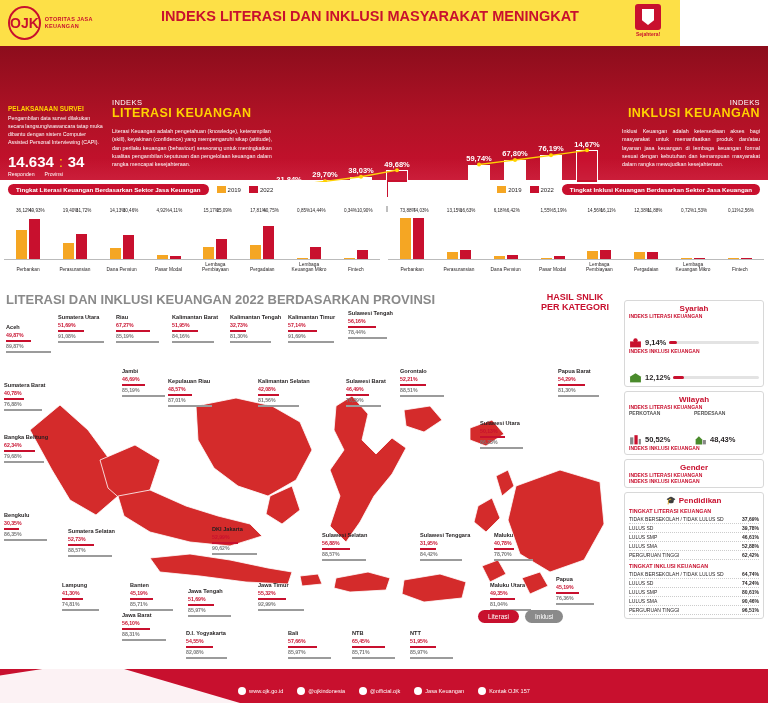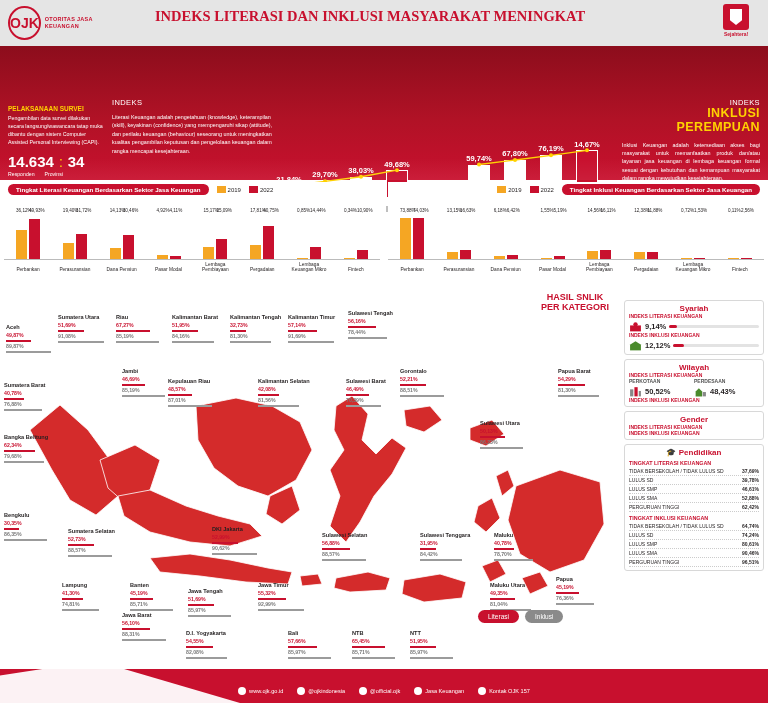--- a/index.html
+++ b/index.html
@@ -7,27 +7,27 @@
     width: 768px; height: 703px;
     font-family: "Liberation Sans", sans-serif;
     background: #ffffff;
     color: #231f20;
     position: relative;
     overflow: hidden;
   }
   .page { position:relative; width:768px; height:703px; }
 
   
-  .header { position:absolute; top:0; left:0; width:768px; height:46px; background:#e5e5e5;padding-left:16px; }
+  .header { position:absolute; top:0; left:0; width:680px; height:46px; background:#fde047;padding-left:16px; }
   .logo-ojk { position:absolute; left:8px; top:4px; width:96px; height:38px; display:flex; align-items:center; }
   .logo-mark { width:34px; height:34px; border:2px solid #c8102e; border-radius:50%; display:flex; align-items:center; justify-content:center; font-weight:bold; color:#c8102e; font-size:14px; }
   .logo-txt { font-size:5.5px; line-height:1.35; color:#c8102e; margin-left:4px; font-weight:bold; letter-spacing:.3px; }
   .header-title { position:absolute; left:110px; top:6px; width:520px; text-align:center; }
   .header-title .t1 { color:#c8102e; font-size:12.5px; font-weight:bold; letter-spacing:.2px; }
-  .header-title .t2 { color:#c8102e; font-size:14.5px; font-weight:bold; margin-top:2px;font-family:Liberation Serif, serif; }
+  .header-title .t2 { color:#c8102e; font-size:14.5px; font-weight:bold; margin-top:2px; }
   .logo-right { position:absolute; right:10px; top:4px; width:44px; height:38px; text-align:center; }
   .logo-right .mark { width:26px; height:26px; background:#c8102e; margin:0 auto; border-radius:3px; position:relative; }
   .logo-right .mark:after { content:""; position:absolute; left:7px; top:5px; width:12px; height:16px; background:#fff; clip-path:polygon(0 0,100% 0,100% 70%,50% 100%,0 70%); }
   .logo-right .cap { font-size:5px; color:#c8102e; font-weight:bold; margin-top:1px; }
 
   
   .band { position:absolute; top:46px; left:0; width:768px; height:134px; background:linear-gradient(180deg,#8c0d1c 0%, #b11226 55%, #c8102e 100%); }
   .band:after{content:"";position:absolute;left:0;bottom:0;width:100%;height:22px;background:linear-gradient(180deg,rgba(255,255,255,0) 0%, rgba(255,255,255,.06) 100%);}
 
   .resp-box { position:absolute; left:8px; top:52px; width:96px; color:#fff; }
@@ -92,21 +92,21 @@
   .prov .bar2 { height:2px; background:#9b9b9b; margin:1px 0 2px; }
 
   .legend-bot { position:absolute; left:478px; top:320px; display:flex; gap:6px; align-items:center; }
   .legend-bot .pill { background:#c8102e; color:#fff; font-size:6.5px; padding:3px 10px; border-radius:9px; }
   .legend-bot .pill.grey { background:#8a8a8a; }
 
   
   .rpanel { position:absolute; right:4px; top:300px; width:140px; }
   .rcard { border:1px solid #d8d8d8; border-radius:3px; padding:3px 4px; margin-bottom:4px; }
   .rcard h4 { text-align:center; font-size:8px; color:#c8102e; }
-  .rrow { display:flex; align-items:center; gap:3px; margin-top:2px;text-align:right; }
+  .rrow { display:flex; align-items:center; gap:3px; margin-top:18px;text-align:right; }
   .rlabel { font-size:5px; color:#c8102e; font-weight:bold; }
   .rval { font-size:7.5px; font-weight:bold; color:#231f20; }
   .rsub { font-size:5px; color:#555; font-weight:bold; }
   .track { flex:1; height:3px; background:#e3e3e3; border-radius:2px; position:relative; }
   .track i { position:absolute; left:0; top:0; height:3px; background:#c8102e; border-radius:2px; }
   .cols2 { display:flex; }
   .cols2 > div { flex:1; }
   .icon-sq { width:13px; height:11px; flex:none; }
   .edu h4 { margin-bottom:2px; }
   .edu-title { font-size:5.4px; font-weight:bold; color:#c8102e; margin:3px 0 1px; }
@@ -153,20 +153,21 @@
       </div>
       <div class="resp-lbl">
         <span>Responden</span>
         <span>Provinsi</span>
       </div>
     </div>
 
     <div class="lit-block">
       <div class="idx-head">
         <span>INDEKS</span>
+        <b>LITERASI KEUANGAN</b>
       </div>
       <div class="lit-desc">Literasi Keuangan adalah pengetahuan (knowledge), keterampilan (skill), keyakinan (confidence) yang mempengaruhi sikap (attitude), dan perilaku keuangan (behaviour) seseorang untuk meningkatkan kualitas pengambilan keputusan dan pengelolaan keuangan dalam rangka mencapai kesejahteraan.</div>
     </div>
 
     <div class="minichart" id="mc-lit" style="left:278px; top:56px; width:172px; height:110px;">
         <div class="mc-bars">
           <div class="mc-bar" style="height: 12.2304px;">
             <span class="mc-val">21,84%</span>
           </div>
           <div class="mc-bar" style="height: 16.632px;">
@@ -220,21 +221,21 @@
           <circle cx="11" cy="24.5456" r="2" fill="#ffd200"></circle>
           <circle cx="47" cy="20.032000000000004" r="2" fill="#ffd200"></circle>
           <circle cx="83" cy="15.333599999999997" r="2" fill="#ffd200"></circle>
           <circle cx="119" cy="10.344000000000001" r="2" fill="#ffd200"></circle>
         </svg>
       </div>
 
     <div class="ink-block">
       <div class="idx-head">
         <span>INDEKS</span>
-        <b>INKLUSI PEREMPUAN</b>
+        <b>INKLUSI KEUANGAN</b>
       </div>
       <div class="ink-desc">Inklusi Keuangan adalah ketersediaan akses bagi masyarakat untuk memanfaatkan produk dan/atau layanan jasa keuangan di lembaga keuangan formal sesuai dengan kebutuhan dan kemampuan masyarakat dalam rangka mewujudkan kesejahteraan.</div>
     </div>
   </div>
 
   <div class="sector left">
     <div class="sector-head">
       <div class="sector-title">Tingkat Literasi Keuangan Berdasarkan Sektor Jasa Keuangan</div>
       <div class="legend">
         <span><i class="sw-2019"></i><span>2019</span></span>
@@ -429,20 +430,24 @@
           <div class="bars">
             <div class="bar b19" style="height: 1px;"></div>
             <div class="bar b22" style="height: 1.408px;"></div>
           </div>
           <div class="cat">Fintech</div>
         </div>
       </div>
   </div>
 
   <div class="mapsec">
+    <div class="map-title">
+      <span>LITERASI DAN INKLUSI KEUANGAN 2022</span>
+      <span>BERDASARKAN PROVINSI</span>
+    </div>
     <div class="snlik">
       <div>HASIL SNLIK</div>
       <div>PER KATEGORI</div>
     </div>
 
     <div class="map-canvas">
       <svg width="612" height="360" viewBox="0 0 612 360">
         <g fill="#d42b2b" stroke="#ffffff" stroke-width="0.8">
           <path d="M30 120 L60 95 L88 120 L110 150 L118 186 L96 205 L70 190 L52 160 Z"></path>
           <path d="M100 150 L135 135 L160 150 L150 180 L124 192 L108 178 Z"></path>

